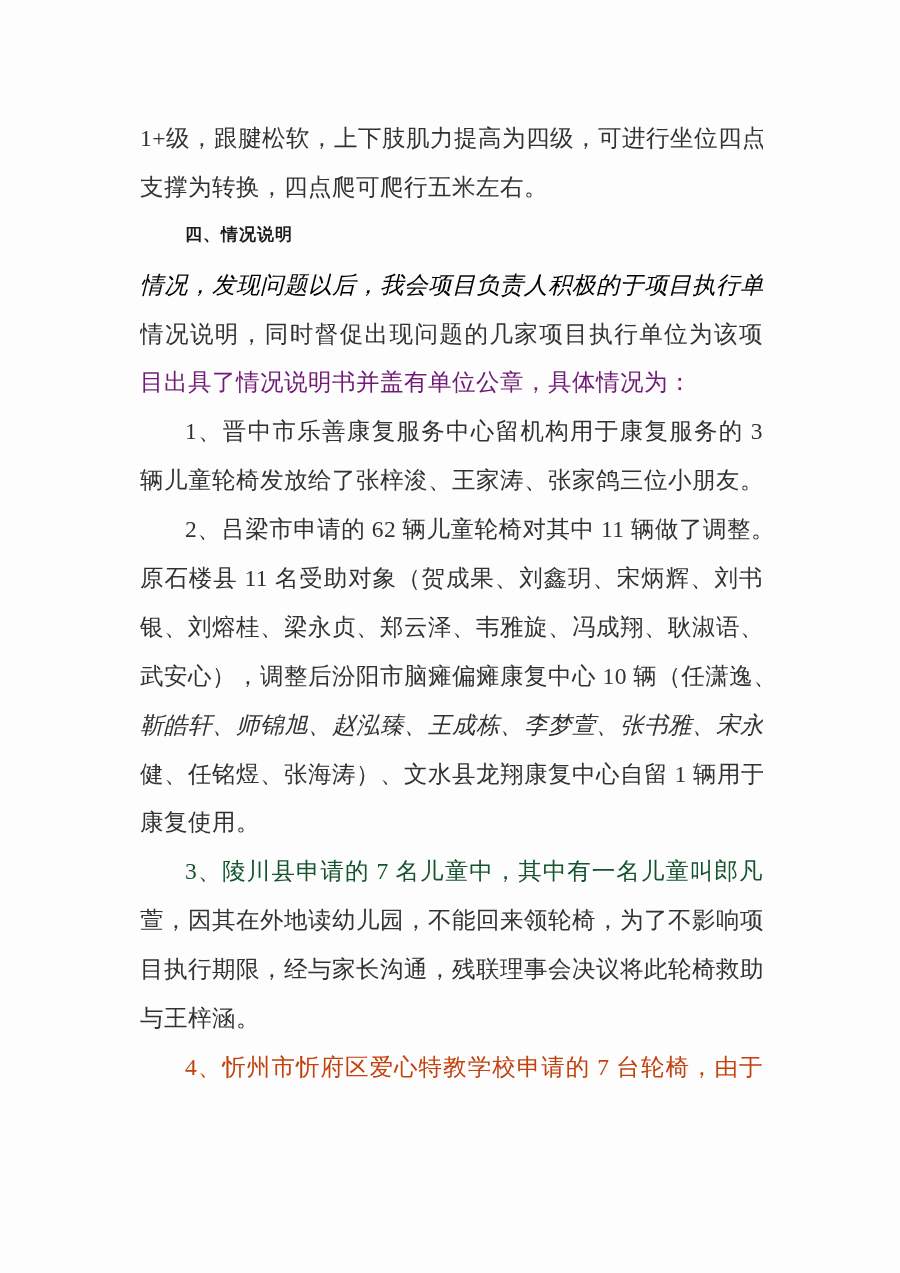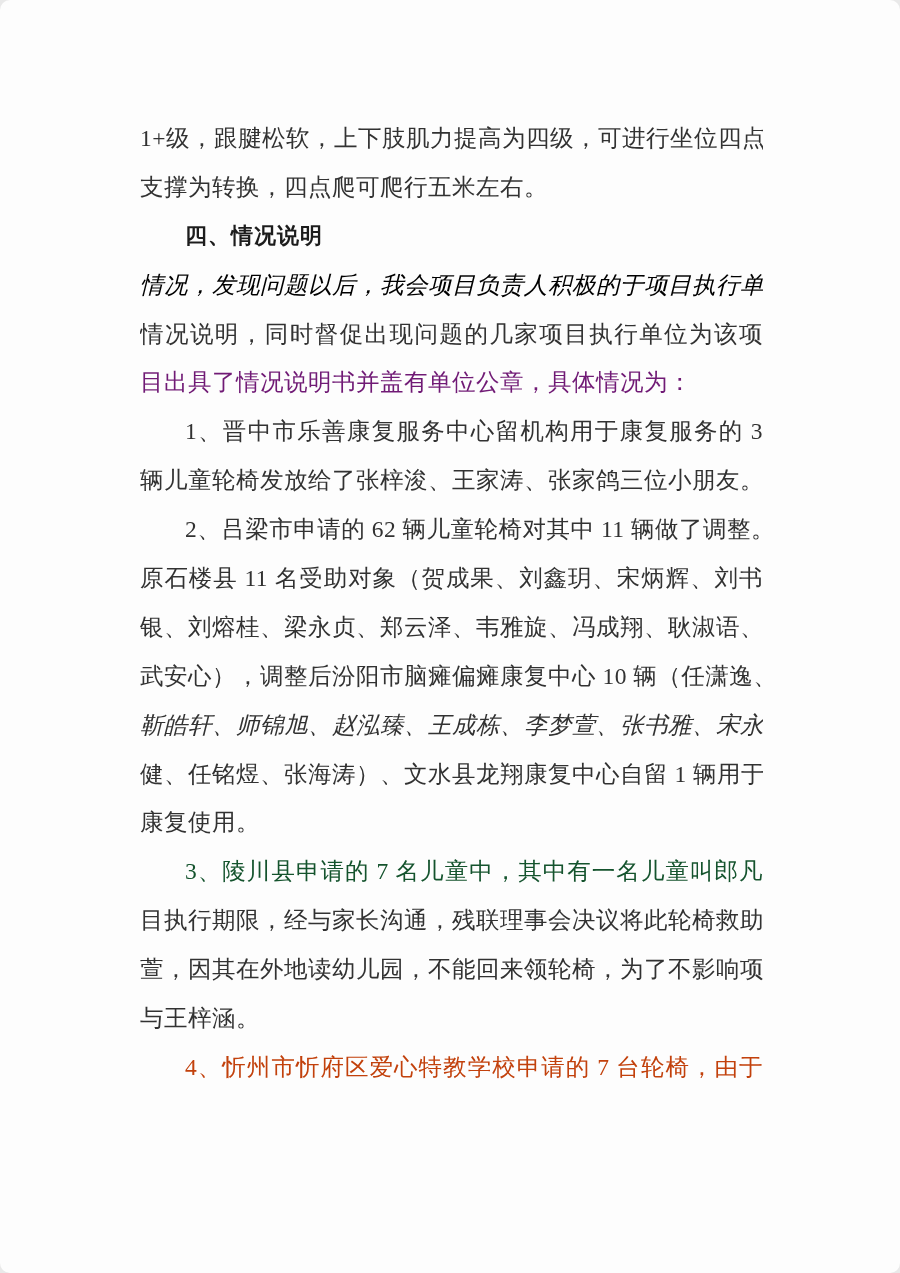--- a/index.html
+++ b/index.html
@@ -8,21 +8,20 @@
     background: #e9e9e9;
   }
   .page {
     position: relative;
     width: 900px;
     height: 1273px;
     margin: 0 auto;
     background: #fdfdfd;
     overflow: hidden;
     font-family: "Liberation Serif", "DejaVu Serif", serif;
-    border-radius: 10px;
   }
   .content {
     position: absolute;
     top: 114px;
     left: 140px;
     width: 623px;
   }
   .doc-line {
     font-size: 23.5px;
     line-height: 48.9px;
@@ -34,23 +33,23 @@
     font-family: "Liberation Serif", "DejaVu Serif", serif;
   }
   .doc-line.justify {
     text-align: justify;
     text-align-last: justify;
   }
   .doc-line.indent {
     padding-left: 45px;
   }
   .doc-line.heading {
-    font-family: Liberation Sans, sans-serif;
+    font-family: Liberation Mono, monospace;
     font-weight: 700;
-    font-size: 22px;
+    font-size: 17px;
     color: #1c1c1c;
     letter-spacing: 1px;
   }
 </style>
 </head>
 <body>
 
 <div class="page" style="background: rgb(253, 253, 253);">
   <div class="content" id="doc-content">
       <div class="doc-line justify" style="color: rgb(50, 50, 50);">1+级，跟腱松软，上下肢肌力提高为四级，可进行坐位四点</div>
@@ -62,18 +61,18 @@
       <div class="doc-line indent justify" style="color: rgb(50, 50, 50);">1、晋中市乐善康复服务中心留机构用于康复服务的 3</div>
       <div class="doc-line justify" style="color: rgb(50, 50, 50);">辆儿童轮椅发放给了张梓浚、王家涛、张家鸽三位小朋友。</div>
       <div class="doc-line indent justify" style="color: rgb(50, 50, 50);">2、吕梁市申请的 62 辆儿童轮椅对其中 11 辆做了调整。</div>
       <div class="doc-line justify" style="color: rgb(50, 50, 50);">原石楼县 11 名受助对象（贺成果、刘鑫玥、宋炳辉、刘书</div>
       <div class="doc-line justify" style="color: rgb(50, 50, 50);">银、刘熔桂、梁永贞、郑云泽、韦雅旋、冯成翔、耿淑语、</div>
       <div class="doc-line justify" style="color: rgb(50, 50, 50);">武安心），调整后汾阳市脑瘫偏瘫康复中心 10 辆（任潇逸、</div>
       <div class="doc-line justify" style="color: rgb(50, 50, 50); font-style: italic;">靳皓轩、师锦旭、赵泓臻、王成栋、李梦萱、张书雅、宋永</div>
       <div class="doc-line justify" style="color: rgb(50, 50, 50);">健、任铭煜、张海涛）、文水县龙翔康复中心自留 1 辆用于</div>
       <div class="doc-line" style="color: rgb(50, 50, 50);">康复使用。</div>
       <div class="doc-line indent justify" style="color: #14532d;">3、陵川县申请的 7 名儿童中，其中有一名儿童叫郎凡</div>
+      <div class="doc-line justify" style="color: rgb(50, 50, 50);">萱，因其在外地读幼儿园，不能回来领轮椅，为了不影响项</div>
       <div class="doc-line justify" style="color: rgb(50, 50, 50);">目执行期限，经与家长沟通，残联理事会决议将此轮椅救助</div>
-      <div class="doc-line justify" style="color: rgb(50, 50, 50);">萱，因其在外地读幼儿园，不能回来领轮椅，为了不影响项</div>
       <div class="doc-line" style="color: rgb(50, 50, 50);">与王梓涵。</div>
       <div class="doc-line indent justify" style="color: #c2410c;">4、忻州市忻府区爱心特教学校申请的 7 台轮椅，由于</div>
     </div>
 </div>
 
 </body></html>

